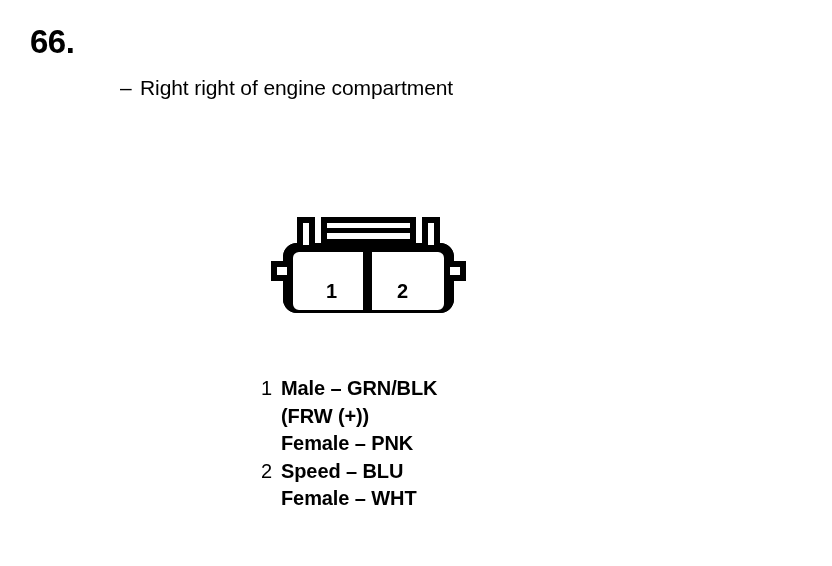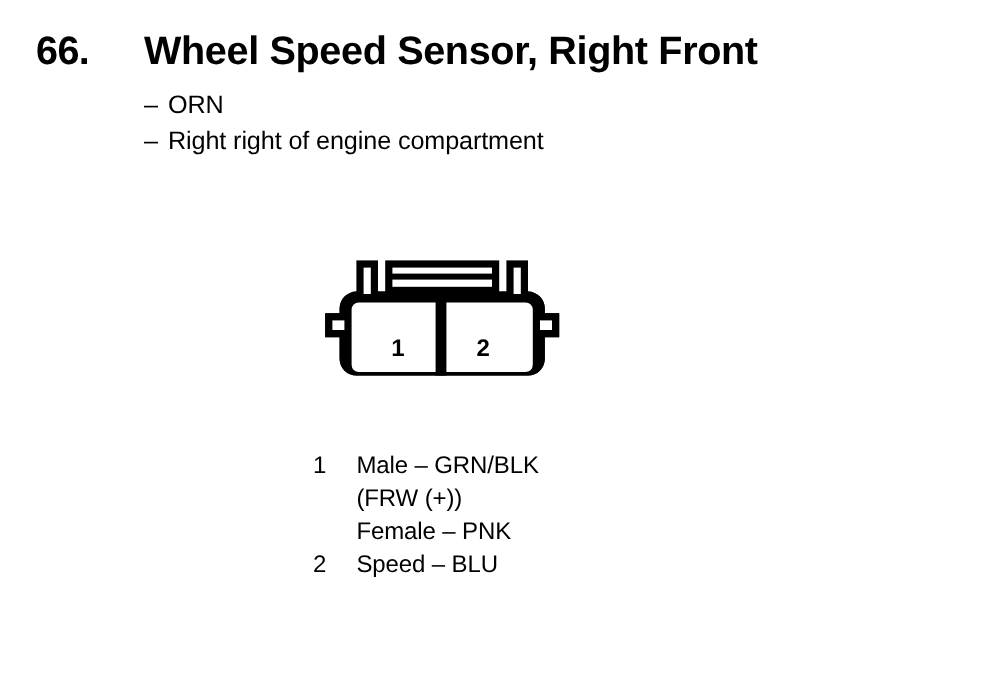--- a/index.html
+++ b/index.html
@@ -104,37 +104,34 @@
     position: absolute;
     left: 0;
     top: 0;
     width: 22px;
     text-align: right;
     font-size: 20px;
     line-height: 27.5px;
   }
   .legend-text {
     display: block;
-    margin-left: 47px;
+    margin-left: 31px;
     letter-spacing: -0.1px;
+    font-weight: bold;
   }
 </style>
 </head>
 <body>
 
 <div class="header">
   <div class="entry-number">66.</div>
-  <div class="entry-title">Wheel Speed Sensor, Right Front</div>
 </div>
 
 <div class="bullets">
 
-  <div class="bullet-line">
-    <span class="bullet-dash">–</span><span>ORN</span>
-  </div>
 
   <div class="bullet-line">
     <span class="bullet-dash">–</span><span>Right right of engine compartment</span>
   </div>
 
 
 </div>
 
 <div class="connector">
   <svg width="205" height="112" viewBox="0 0 205 112">
@@ -226,15 +223,18 @@
     <div class="legend-row">
       <span class="legend-text">Female – PNK</span>
     </div>
   </div>
 
   <div class="legend-group">
     <div class="legend-row">
       <span class="legend-pin">2</span>
       <span class="legend-text">Speed – BLU</span>
     </div>
+    <div class="legend-row">
+      <span class="legend-text">Female – WHT</span>
+    </div>
   </div>
 
 </div>
 
 </body></html>

